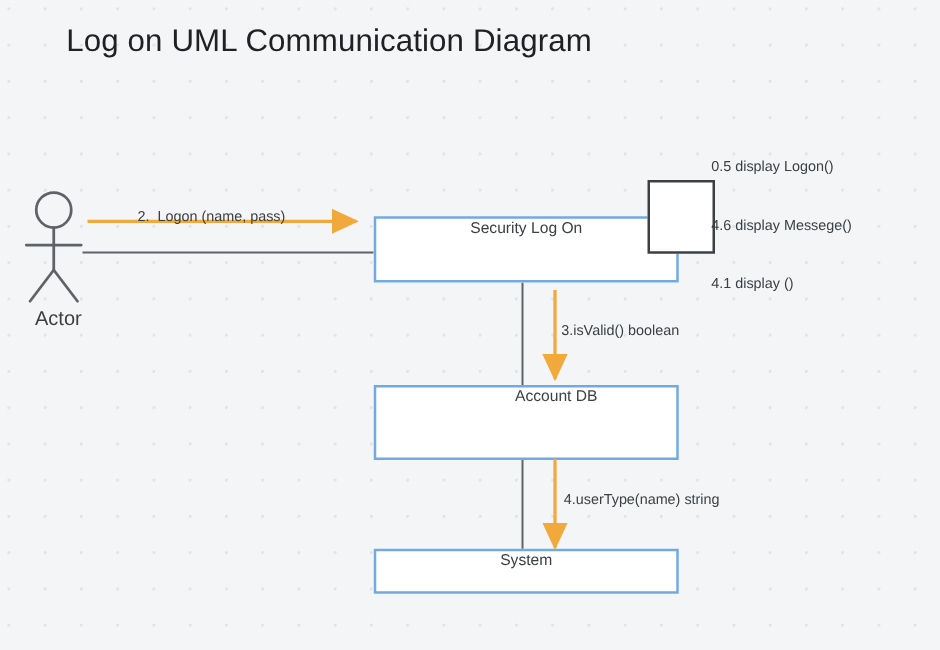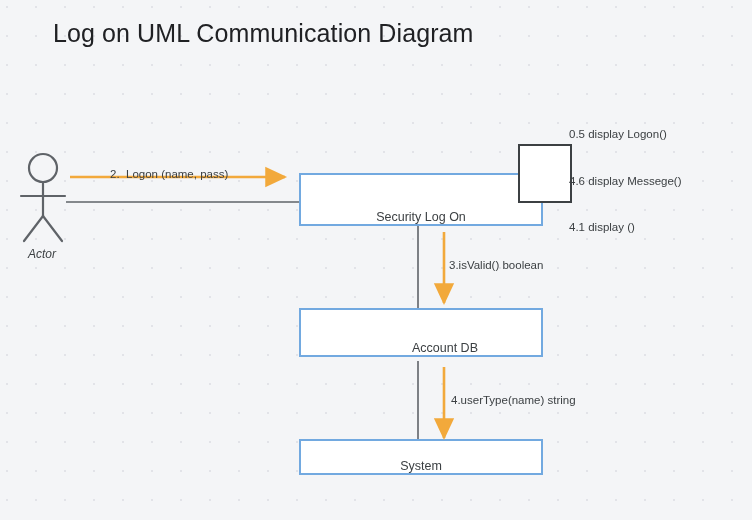--- a/index.html
+++ b/index.html
@@ -31,30 +31,30 @@
     color: #202124;
     letter-spacing: 0.1px;
     white-space: nowrap;
   }
   .node-box {
     position: absolute;
     box-sizing: border-box;
     background: #ffffff;
     border: 2px solid #72a9e0;
     display: flex;
-    align-items: flex-end;
+    align-items: flex-start;
     justify-content: center;
     font-size: 12.5px;
     color: #3c4043;
   }
   .node-label {
     pointer-events: none;
   }
   #box-security { left: 299px; top: 173px; width: 244px; height: 53px; }
-  #box-account  { left: 299px; top: 308px; width: 244px; height: 49px; padding-left: 48px; }
+  #box-account  { left: 299px; top: 308px; width: 244px; height: 60px; padding-left: 48px; }
   #box-system   { left: 299px; top: 439px; width: 244px; height: 36px; }
 
   .self-loop-square {
     position: absolute;
     box-sizing: border-box;
     left: 518px;
     top: 144px;
     width: 54px;
     height: 59px;
     border: 2.5px solid #3c4043;
@@ -82,23 +82,22 @@
   }
   #label-actor-msgs { left: 110px; top: 136px; }
   #label-selfloop   { left: 569px; top: 96px; }
   #label-isvalid    { left: 449px; top: 258px; }
   #label-usertype   { left: 451px; top: 393px; }
 
   .actor-caption {
     position: absolute;
     left: 28px;
     top: 247px;
-    font-size: 12px;
+    font-size: 16px;
     color: #3c4043;
-    font-style: italic;
   }
 </style>
 </head>
 <body>
 
 <div id="canvas">
 
   <div class="diagram-title">Log on UML Communication Diagram</div>
 
   <svg class="svg-layer" viewBox="0 0 752 520">

